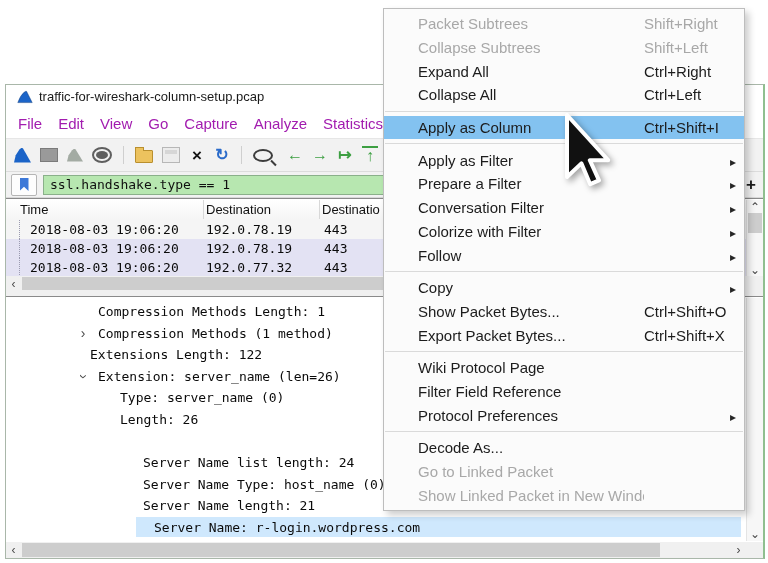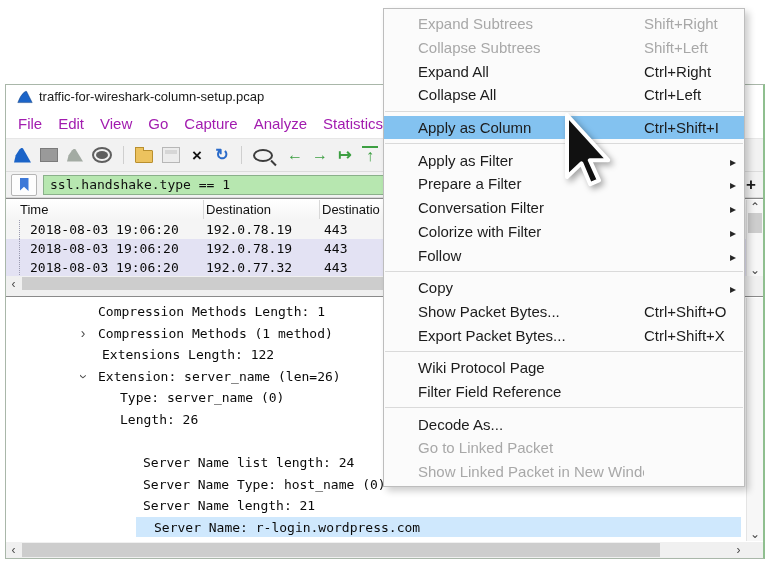--- a/index.html
+++ b/index.html
@@ -221,21 +221,21 @@
     <div class="pkt-details">
       <div class="tree">
           <div class="tree-line" style="top: 4px;">
             <span class="tree-text" style="left: 92px;">Compression Methods Length: 1</span>
           </div>
           <div class="tree-line" style="top: 25.6px;">
             <span class="exp exp-closed" style="left: 71px;">›</span>
             <span class="tree-text" style="left: 92px;">Compression Methods (1 method)</span>
           </div>
           <div class="tree-line" style="top: 47.2px;">
-            <span class="tree-text" style="left: 96px;">Extensions Length: 122</span>
+            <span class="tree-text" style="left: 84px;">Extensions Length: 122</span>
           </div>
           <div class="tree-line" style="top: 68.8px;">
             <span class="exp exp-open" style="left: 71px;">›</span>
             <span class="tree-text" style="left: 92px;">Extension: server_name (len=26)</span>
           </div>
           <div class="tree-line" style="top: 90.4px;">
             <span class="tree-text" style="left: 114px;">Type: server_name (0)</span>
           </div>
           <div class="tree-line" style="top: 112px;">
             <span class="tree-text" style="left: 114px;">Length: 26</span>
@@ -266,21 +266,21 @@
       <div class="sb dt-vscroll">
         <div class="sb-ar sb-down">⌄</div>
       </div>
       <div class="dt-corner"></div>
     </div>
 
   </div>
 
   <div class="ctx-menu" id="ctx-menu">
       <div class="cm-item disabled">
-        <span class="cm-label">Expand Subtrees</span>
+        <span class="cm-label">Packet Subtrees</span>
         <span class="cm-short">Shift+Right</span>
       </div>
       <div class="cm-item disabled">
         <span class="cm-label">Collapse Subtrees</span>
         <span class="cm-short">Shift+Left</span>
       </div>
       <div class="cm-item">
         <span class="cm-label">Expand All</span>
         <span class="cm-short">Ctrl+Right</span>
       </div>
@@ -335,20 +335,25 @@
       </div>
       <div class="cm-sep"></div>
       <div class="cm-item">
         <span class="cm-label">Wiki Protocol Page</span>
         <span class="cm-short"></span>
       </div>
       <div class="cm-item">
         <span class="cm-label">Filter Field Reference</span>
         <span class="cm-short"></span>
       </div>
+      <div class="cm-item">
+        <span class="cm-label">Protocol Preferences</span>
+        <span class="cm-short"></span>
+        <span class="cm-sub"></span>
+      </div>
       <div class="cm-sep"></div>
       <div class="cm-item">
         <span class="cm-label">Decode As...</span>
         <span class="cm-short"></span>
       </div>
       <div class="cm-item disabled">
         <span class="cm-label">Go to Linked Packet</span>
         <span class="cm-short"></span>
       </div>
       <div class="cm-item disabled">

